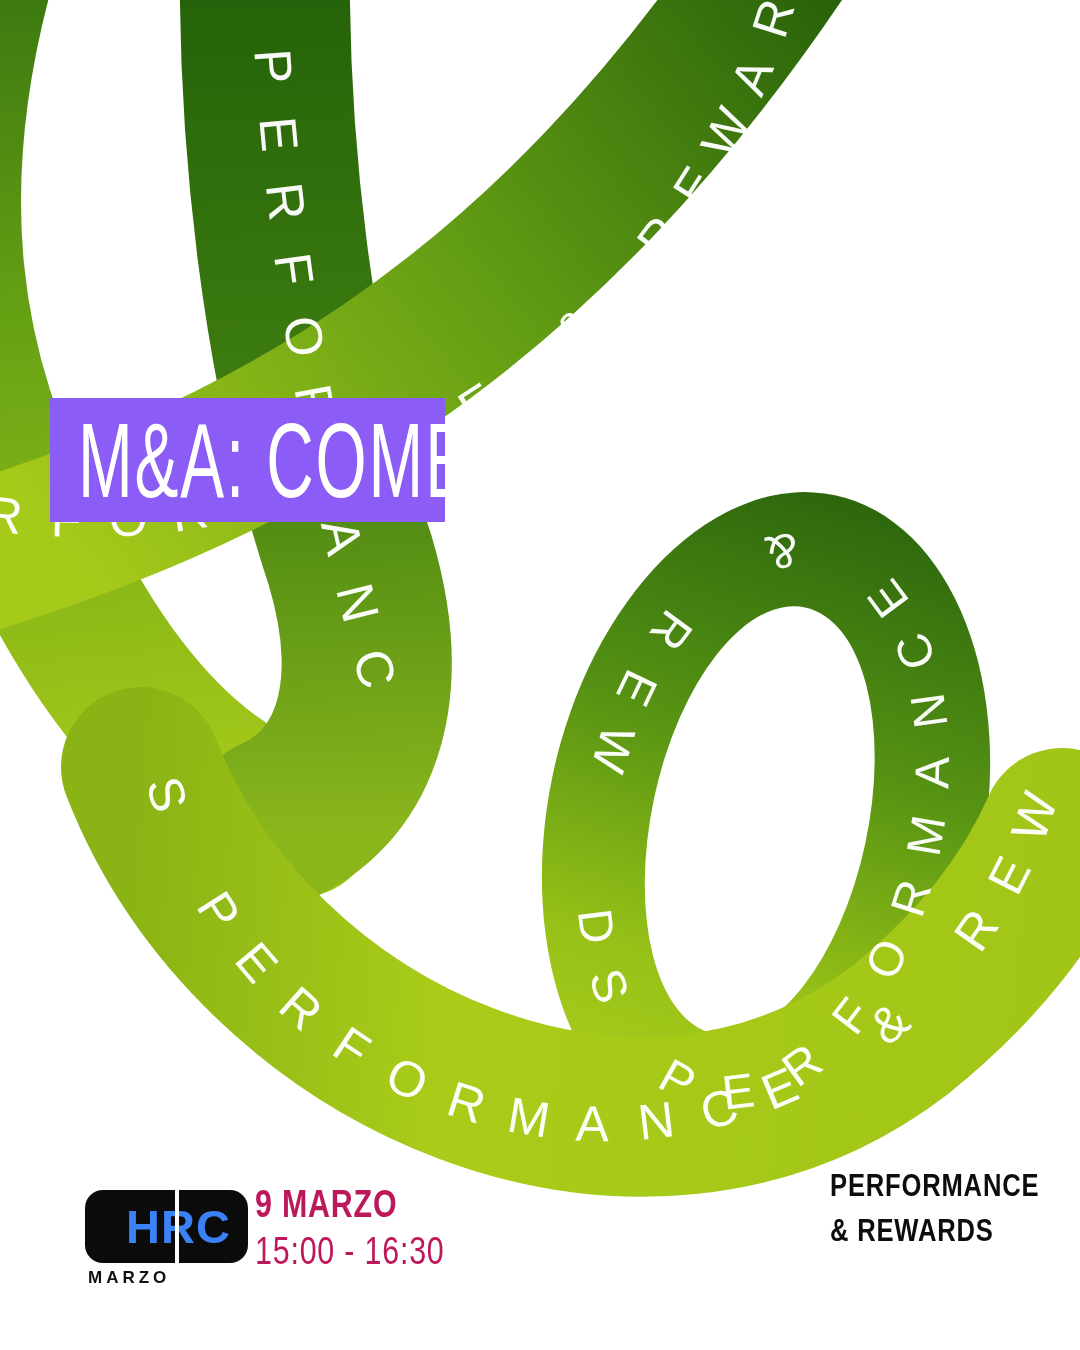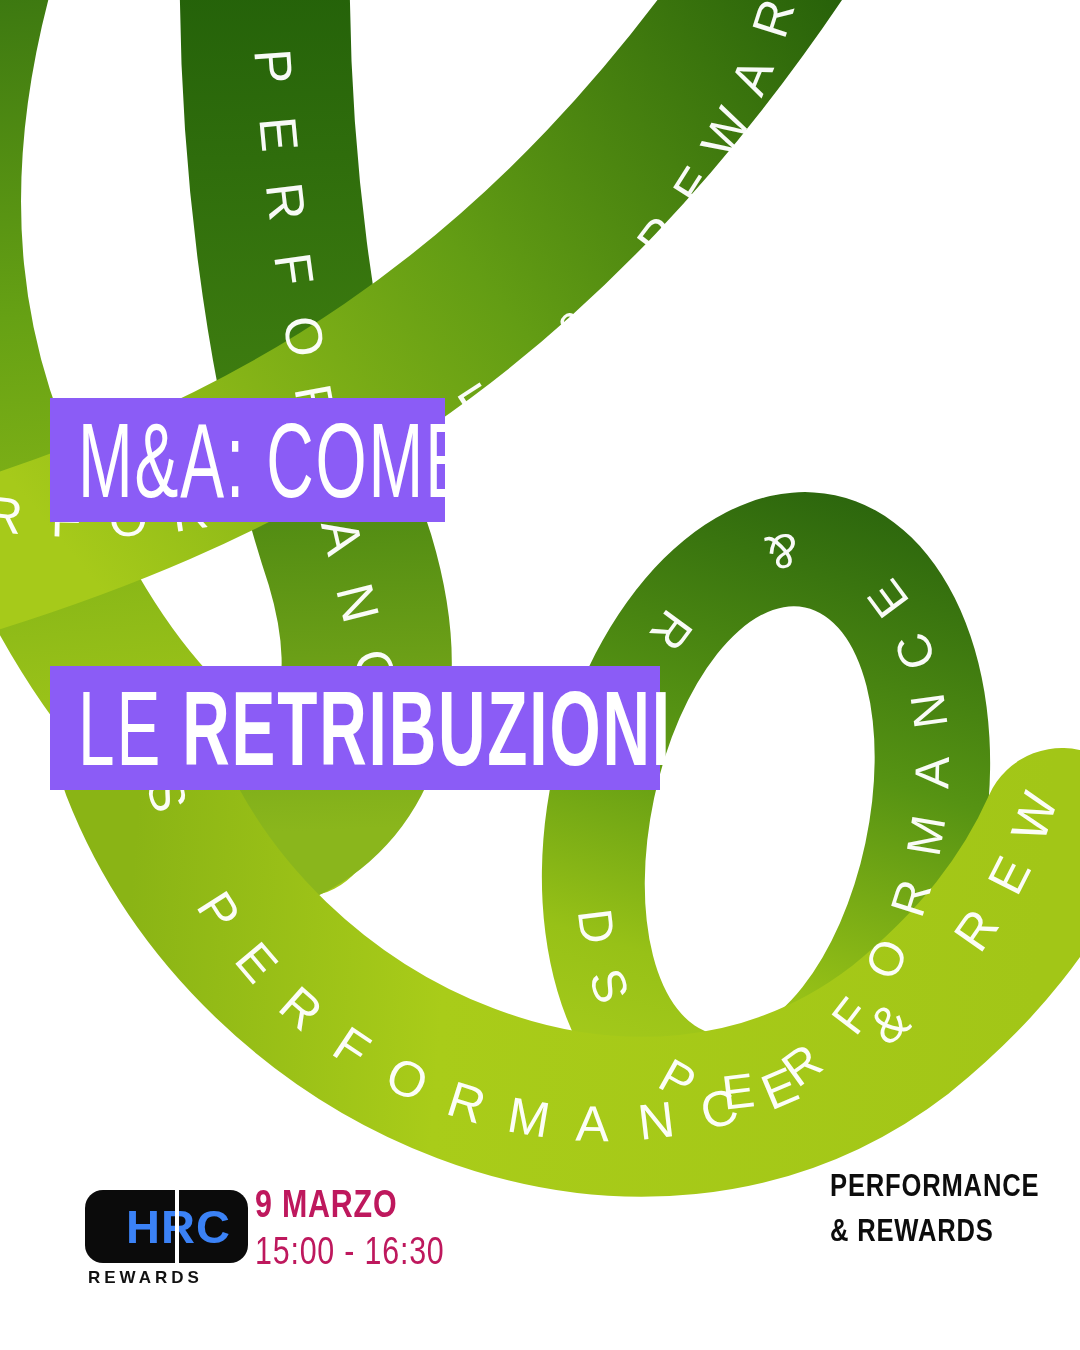--- a/index.html
+++ b/index.html
@@ -158,29 +158,26 @@
         <text class="ribbon-letter" font-size="50" text-anchor="middle" dominant-baseline="central" transform="translate(889.3 1023.5) rotate(-39.0)">&amp;</text>
         <text class="ribbon-letter" font-size="50" text-anchor="middle" dominant-baseline="central" transform="translate(976.5 930.3) rotate(-55.1)">R</text>
         <text class="ribbon-letter" font-size="50" text-anchor="middle" dominant-baseline="central" transform="translate(1009.4 875.5) rotate(-63.1)">E</text>
         <text class="ribbon-letter" font-size="50" text-anchor="middle" dominant-baseline="central" transform="translate(1034.4 816.6) rotate(-71.2)">W</text>
       </g>
   </svg>
 
   <div class="title-row row1">
     <span class="t w400">M&amp;A: COME</span>
   </div>
-  <div class="title-row row3">
-    <span class="t"><span class="w400">LE </span><span class="w700">RETRIBUZIONI</span></span>
-  </div>
 
   <div class="logo-box">
     <span>HRC</span>
     <div class="logo-divider"></div>
   </div>
-  <div class="logo-sub">REWARDS</div>
+  <div class="logo-sub">MARZO</div>
 
   <div class="date-line">
     <span class="t">9 MARZO</span>
   </div>
   <div class="time-line">
     <span class="t">15:00 - 16:30</span>
   </div>
 
   <div class="brand">
     <div><span class="t">PERFORMANCE</span></div>

